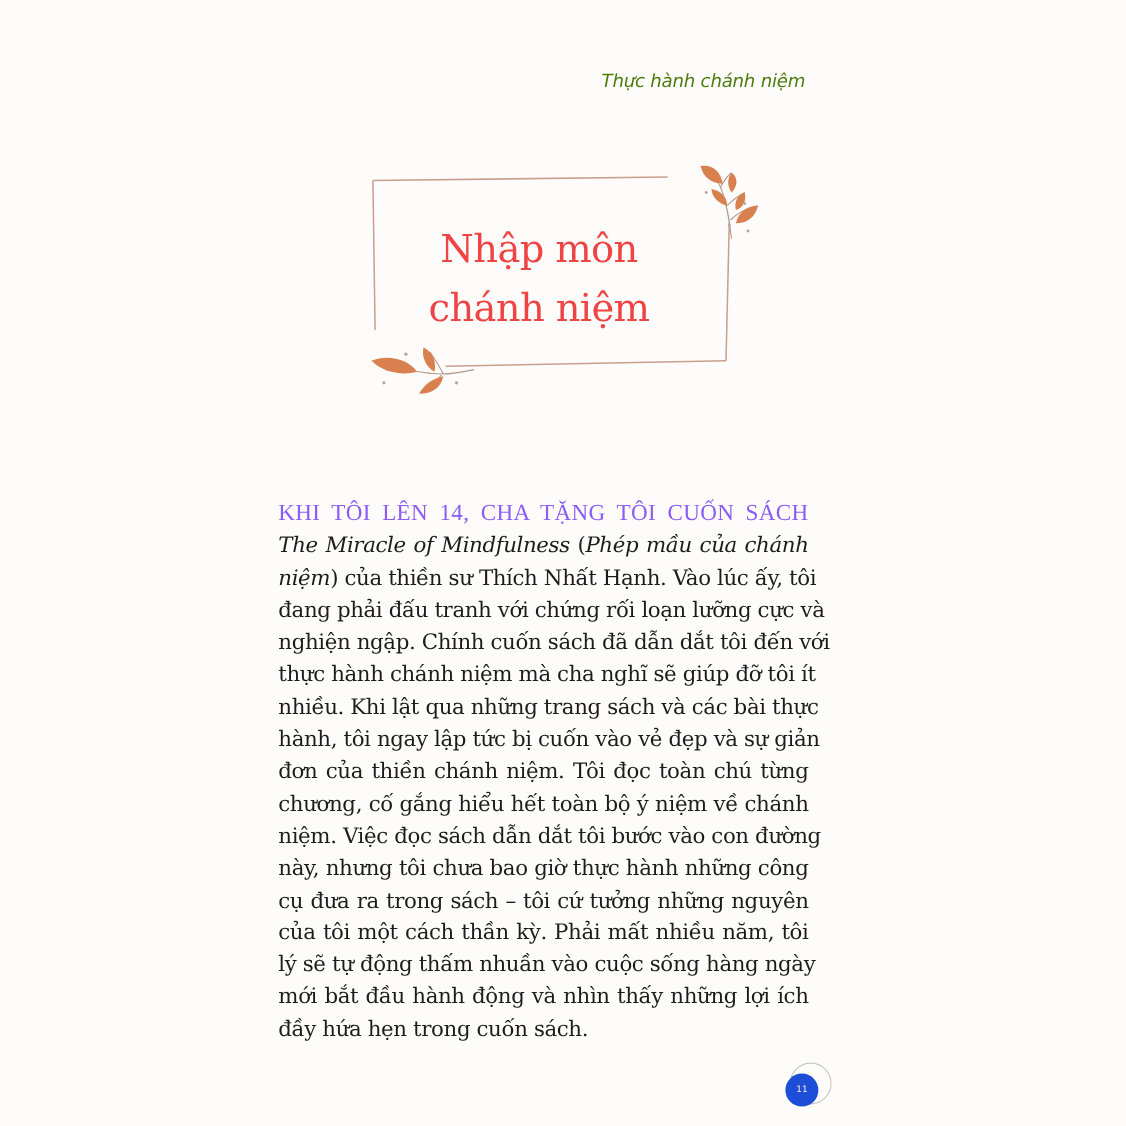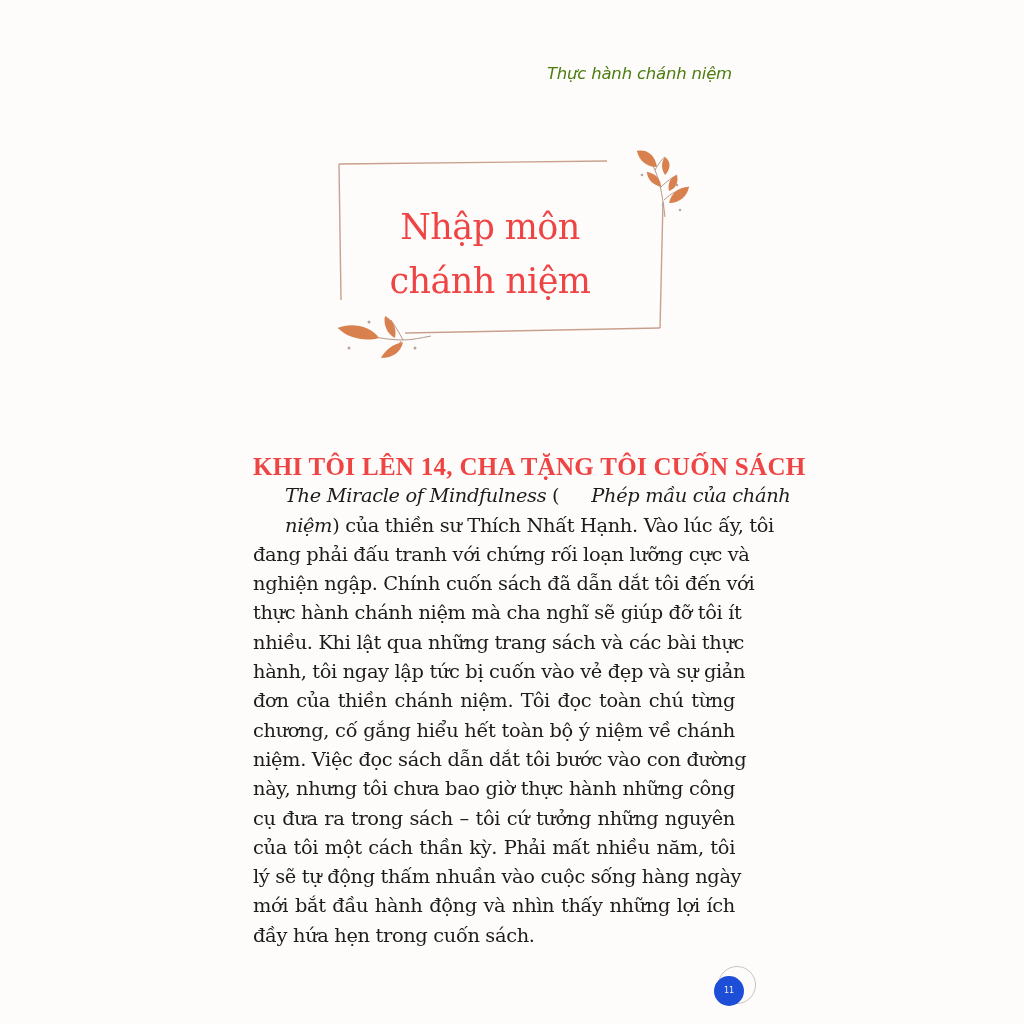--- a/index.html
+++ b/index.html
@@ -71,26 +71,26 @@
       display: block;
       white-space: nowrap;
       text-align-last: justify;
       text-align: justify;
     }
     .body-text .line.last {
       text-align-last: left;
     }
     .lead {
       font-family: "Liberation Serif", serif;
-      font-weight: bold;
-      color: #ef4444;
-      font-size: 25px;
+      font-weight: normal;
+      color: #8b5cf6;
+      font-size: 21px;
       letter-spacing: 0.3px;
     }
-    .ital { font-style: italic; margin-left: 32px; }
+    .ital { font-style: italic; }
     .page-number {
       position: absolute;
       left: 714px;
       top: 966px;
       width: 42px;
       height: 42px;
     }
     .pn-ring {
       position: absolute;
       left: 4px; top: 0;

